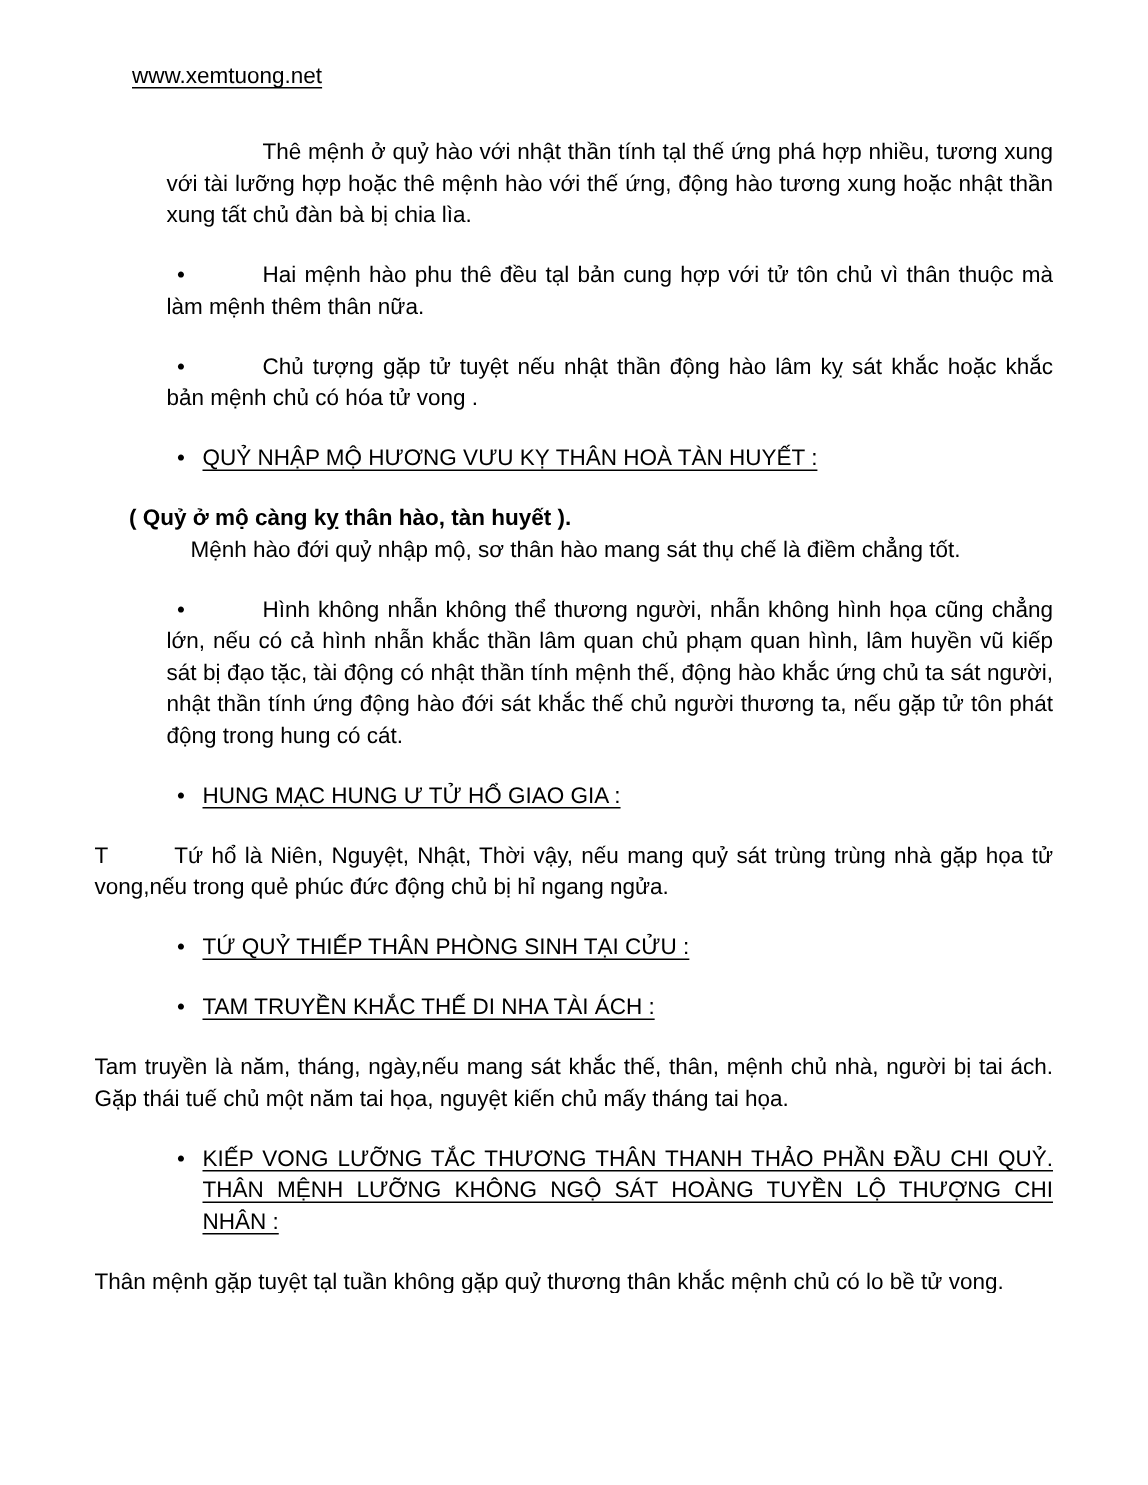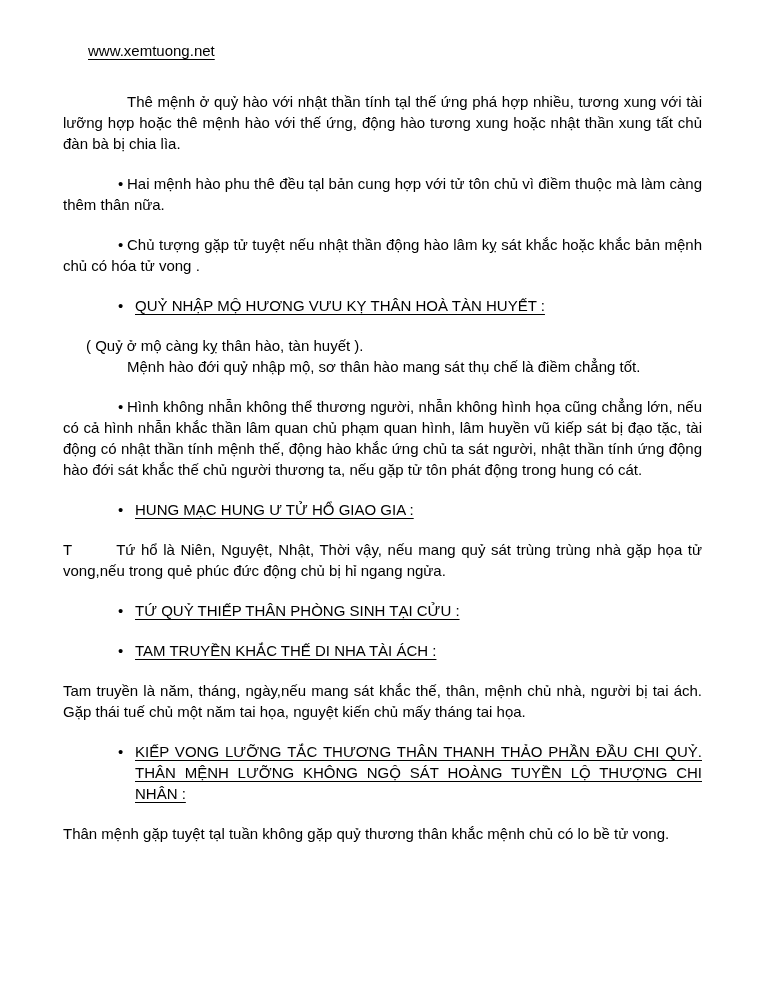--- a/index.html
+++ b/index.html
@@ -17,25 +17,25 @@
   .page-inner{padding:40px 63px 0 63px;}
   .site-header{
     margin:0 0 30px 25px;
     text-decoration:underline;
     text-underline-offset:3px;
   }
   .para{
     text-align:justify;
     margin:16px 0;
   }
-  .para.indent{text-indent:64px;}
+  .para.indent{text-indent:64px;margin-left:48px;}
   .para.flush{text-indent:0;}
   .line{text-align:justify;}
   .line.indent{text-indent:64px;}
-  .line.indent-sm{text-indent:23px;}
+  .line.indent-sm{text-indent:23px;font-weight:bold;}
   .t-prefix{display:inline-block;}
   .t-gap{display:inline-block;width:44px;}
   .hli{
     position:relative;
     margin:19px 0;
     padding-left:72px;
     text-align:justify;
   }
   .hli .bullet{
     position:absolute;
@@ -58,21 +58,21 @@
 </style>
 </head>
 <body>
 
 <div class="sheet">
   <div class="page-inner">
     <div class="site-header">www.xemtuong.net</div>
     <main>
         <div class="para indent">Thê mệnh ở quỷ hào với nhật thần tính tạl thế ứng phá hợp nhiều, tương xung với tài lưỡng hợp hoặc thê mệnh hào với thế ứng, động hào tương xung hoặc nhật thần xung tất chủ đàn bà bị chia lìa.</div>
         <div class="hli"><span class="bullet">•</span></div>
-        <div class="para indent">Hai mệnh hào phu thê đều tạl bản cung hợp với tử tôn chủ vì điềm thuộc mà làm càng thêm thân nữa.</div>
+        <div class="para indent">Hai mệnh hào phu thê đều tạl bản cung hợp với tử tôn chủ vì thân thuộc mà làm mệnh thêm thân nữa.</div>
         <div class="hli"><span class="bullet">•</span></div>
         <div class="para indent">Chủ tượng gặp tử tuyệt nếu nhật thần động hào lâm kỵ sát khắc hoặc khắc bản mệnh chủ có hóa tử vong .</div>
         <div class="hli"><span class="bullet">•</span><span class="htext">QUỶ NHẬP MỘ HƯƠNG VƯU KỴ THÂN HOÀ TÀN HUYẾT :</span></div>
         <div class="para">
           <div class="line indent-sm">( Quỷ ở mộ càng kỵ thân hào, tàn huyết ).</div>
           <div class="line indent">Mệnh hào đới quỷ nhập mộ, sơ thân hào mang sát thụ chế là điềm chẳng tốt.</div>
         </div>
         <div class="hli"><span class="bullet">•</span></div>
         <div class="para indent">Hình không nhẫn không thể thương người, nhẫn không hình họa cũng chẳng lớn, nếu có cả hình nhẫn khắc thần lâm quan chủ phạm quan hình, lâm huyền vũ kiếp sát bị đạo tặc, tài động có nhật thần tính mệnh thế, động hào khắc ứng chủ ta sát  người, nhật thần tính ứng động hào đới sát khắc thế chủ người thương ta, nếu gặp tử tôn phát động trong hung có cát.</div>
         <div class="hli"><span class="bullet">•</span><span class="htext">HUNG MẠC HUNG Ư TỬ HỔ GIAO GIA :</span></div>

